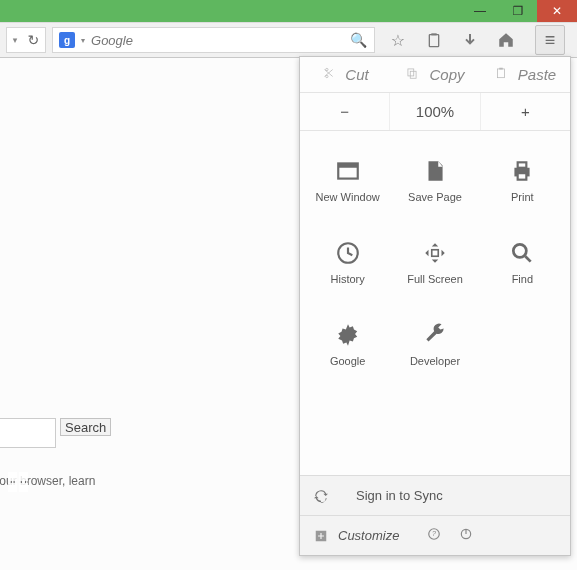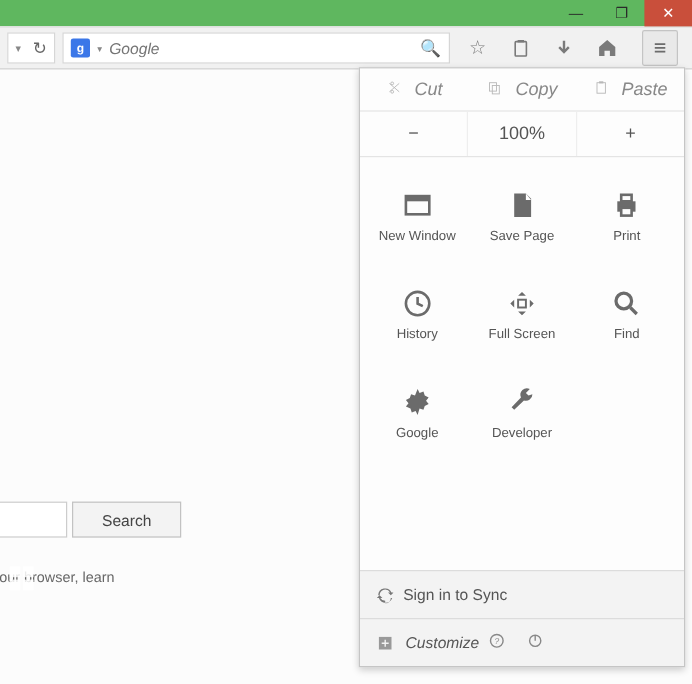--- a/index.html
+++ b/index.html
@@ -15,39 +15,39 @@
   .searchbox .sicon { width:16px; height:16px; background:#3b77e8; color:#fff; font-size:10px; font-weight:bold; display:flex; align-items:center; justify-content:center; border-radius:2px;}
   .searchbox .stri { color:#888; font-size:8px; }
   .searchbox input { border:none; outline:none; font-style:italic; color:#a16207; font-size:13px; flex:1; }
   .searchbox .mag { color:#1e6fc7; font-size:14px; }
   .tbicons { display:flex; align-items:center; gap:14px; padding:0 6px; color:#7a7a7a; }
   .tbicon { width:22px; height:22px; display:flex; align-items:center; justify-content:center; font-size:16px; }
   .hamburger { width:30px; height:30px; background:#e9e9e9; border:1px solid #c4c4c4; border-radius:2px; display:flex; align-items:center;justify-content:center; font-size:18px; color:#6c6c6c; margin-left:4px;}
   .page { position:absolute; top:58px; left:0; right:0; bottom:0; background:#fcfcfc; }
   .page-search { position:absolute; left:-40px; top:360px; display:flex; gap:4px; }
   .page-search input { width:96px; height:30px; border:1px solid #ccc; padding:0 6px; }
-  .page-search button { height:30px; padding:0 24px; border:1px solid #c2c2c2; background:#f3f3f3; color:#444; font-size:13px; }
+  .page-search button { height:18px; padding:0 4px; border:1px solid #c2c2c2; background:#f3f3f3; color:#444; font-size:13px; }
   .page-hint { position:absolute; left:-20px; top:416px; font-size:12px; color:#666; }
   .watermark { position:absolute; left:8px; bottom:78px; font-size:22px; color:rgba(255,255,255,0.85); letter-spacing:1px; display:flex; align-items:center; gap:6px; }
   .watermark .wsq { display:grid; grid-template-columns:repeat(2,9px); grid-template-rows:repeat(2,9px); gap:2px; }
   .watermark .wsq span { background:rgba(255,255,255,0.85); }
   
   .menu-panel { position:absolute; top:56px; right:6px; width:272px; background:#fdfdfd; border:1px solid #c5c5c5; box-shadow:0 2px 6px rgba(0,0,0,0.2); z-index:50; }
   .edit-row { display:flex; border-bottom:1px solid #e4e4e4; height:36px; align-items:center; }
   .edit-cell { flex:1; display:flex; align-items:flex-start; justify-content:center; gap:10px; color:#888; font-size:15px;font-style:italic; }
   .edit-cell svg, .edit-cell .eicon { width:14px; height:14px; fill:#b8b8b8; }
   .zoom-row { display:flex; border-bottom:1px solid #e4e4e4; height:38px; align-items:center; }
   .zoom-cell { flex:1; display:flex; align-items:center; justify-content:center; color:#555; font-size:15px; border-right:1px solid #eee; height:100%; }
   .zoom-cell:last-child { border-right:none; }
   .grid3 { display:grid; grid-template-columns:repeat(3,1fr); padding:8px 4px 8px 4px; }
   .gitem { height:82px; display:flex; flex-direction:column; align-items:center; justify-content:center; gap:6px; }
   .gitem .gicon { width:28px; height:28px; display:flex; align-items:center; justify-content:center; }
   .gitem .gicon svg { width:26px; height:26px; fill:#6b6b6b; }
   .gitem .glabel { font-size:11px; color:#555; text-align:center; line-height:1.15; }
-  .bottom-row { border-top:1px solid #dcdcdc; background:#f3f3f3; height:40px; display:flex; align-items:center; padding:0 14px; gap:8px; color:#555; font-size:13px; }
+  .bottom-row { border-top:1px solid #dcdcdc; background:#f3f3f3; height:40px; display:flex; align-items:center; padding:0 14px; gap:28px; color:#555; font-size:13px; }
   .bottom-row.cust { justify-content:flex-start;font-style:italic; }
   .bottom-row .left { display:flex; align-items:center; gap:10px; }
   .bottom-row svg { width:14px; height:14px; fill:#777; }
   .bottom-icons { display:flex; gap:18px; align-items:center; }
 </style>
 </head>
 <body>
 
 <div class="titlebar">
   <div class="winbtn">—</div>

